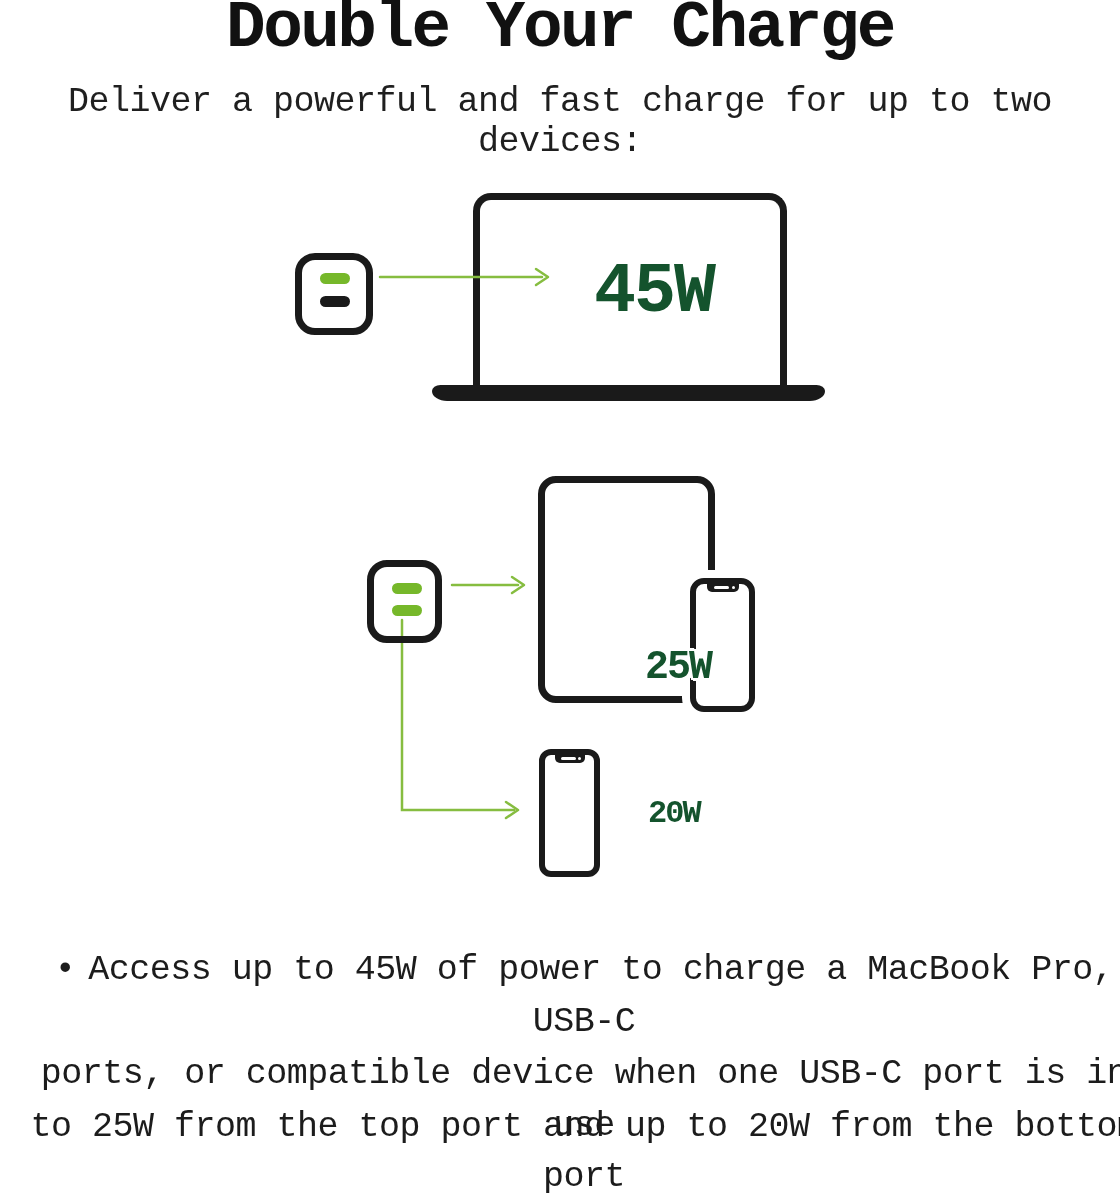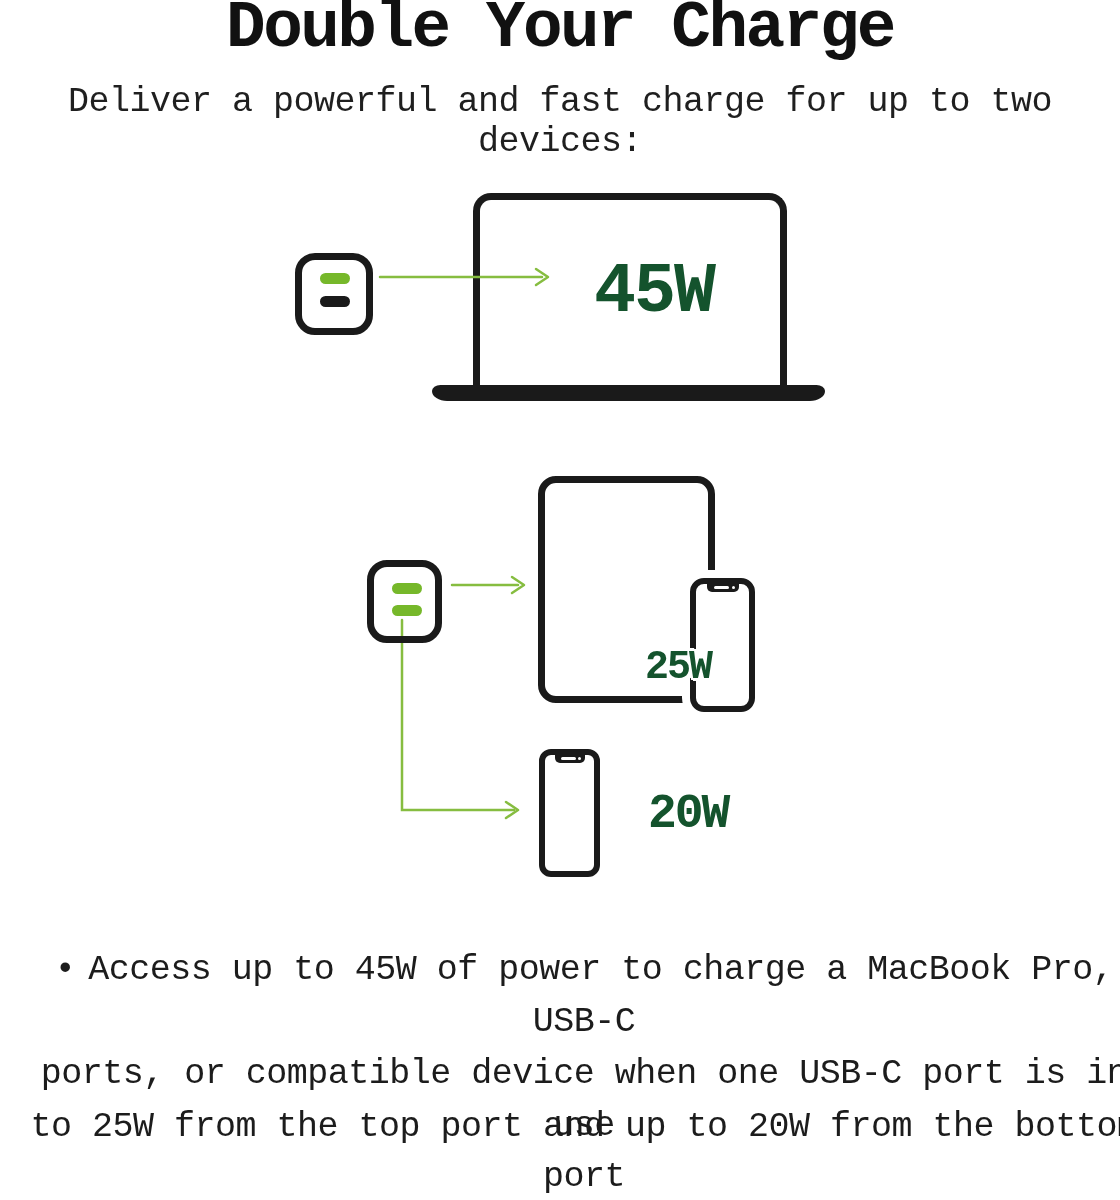--- a/index.html
+++ b/index.html
@@ -72,21 +72,21 @@
   }
   
   .watt { position:absolute; font-weight:700; color:#14532d; letter-spacing:-2px;padding-left:24px; }
   .w45 { left:473px; top:258px; width:314px; text-align:center; font-size:70px; line-height:70px; }
   .w25 {
     left:621px; top:625px; font-size:40px; line-height:48px; z-index:3;
     text-shadow:-3px 0 0 #fff, 3px 0 0 #fff, 0 -3px 0 #fff, 0 3px 0 #fff,
                 -2px -2px 0 #fff, 2px 2px 0 #fff, -2px 2px 0 #fff, 2px -2px 0 #fff;
     margin-top:19px;
   }
-  .w20 { left:624px; top:790px; font-size:48px; line-height:48px; }
+  .w20 { left:624px; top:790px; font-size:32px; line-height:48px; }
   
   .bullet {
     position:absolute; left:0; width:1120px; text-align:center;
     font-size:35px; letter-spacing:-0.5px; color:#1c1c1c; font-weight:400;margin-left:24px;
   }
   .b1 { top:944px; }
   .b1 .bullet-line { line-height:52px; }
   .b2 { top:1102px; }
   .b2 .bullet-line { line-height:50px; }
   .marker { margin-right:13px; }

